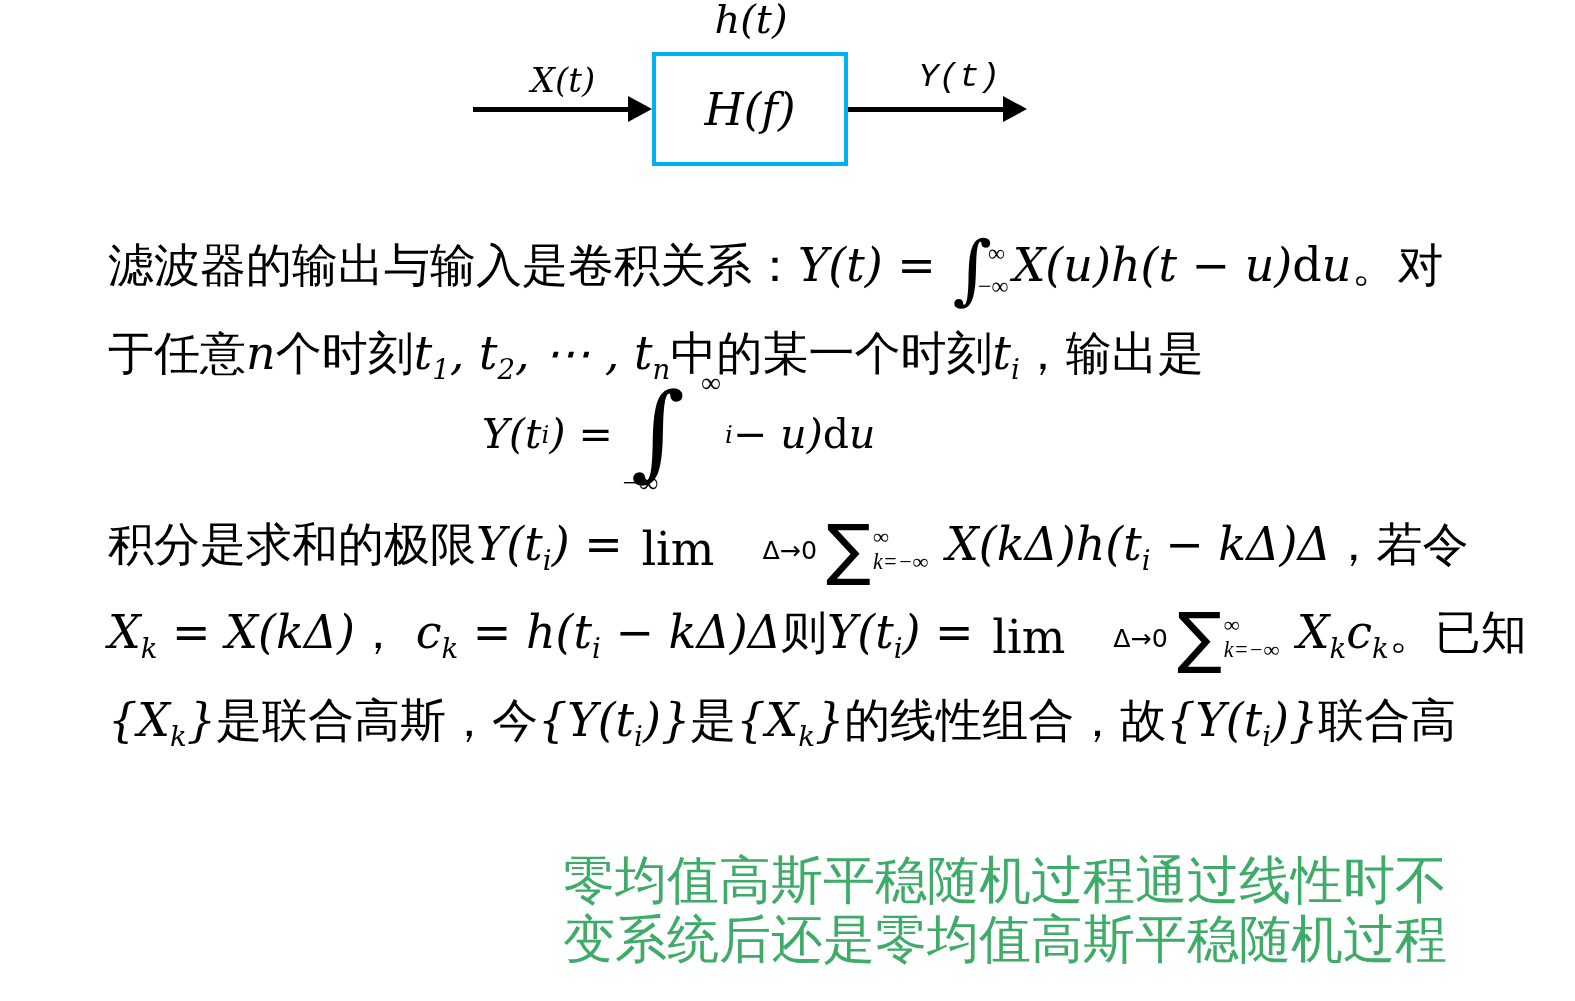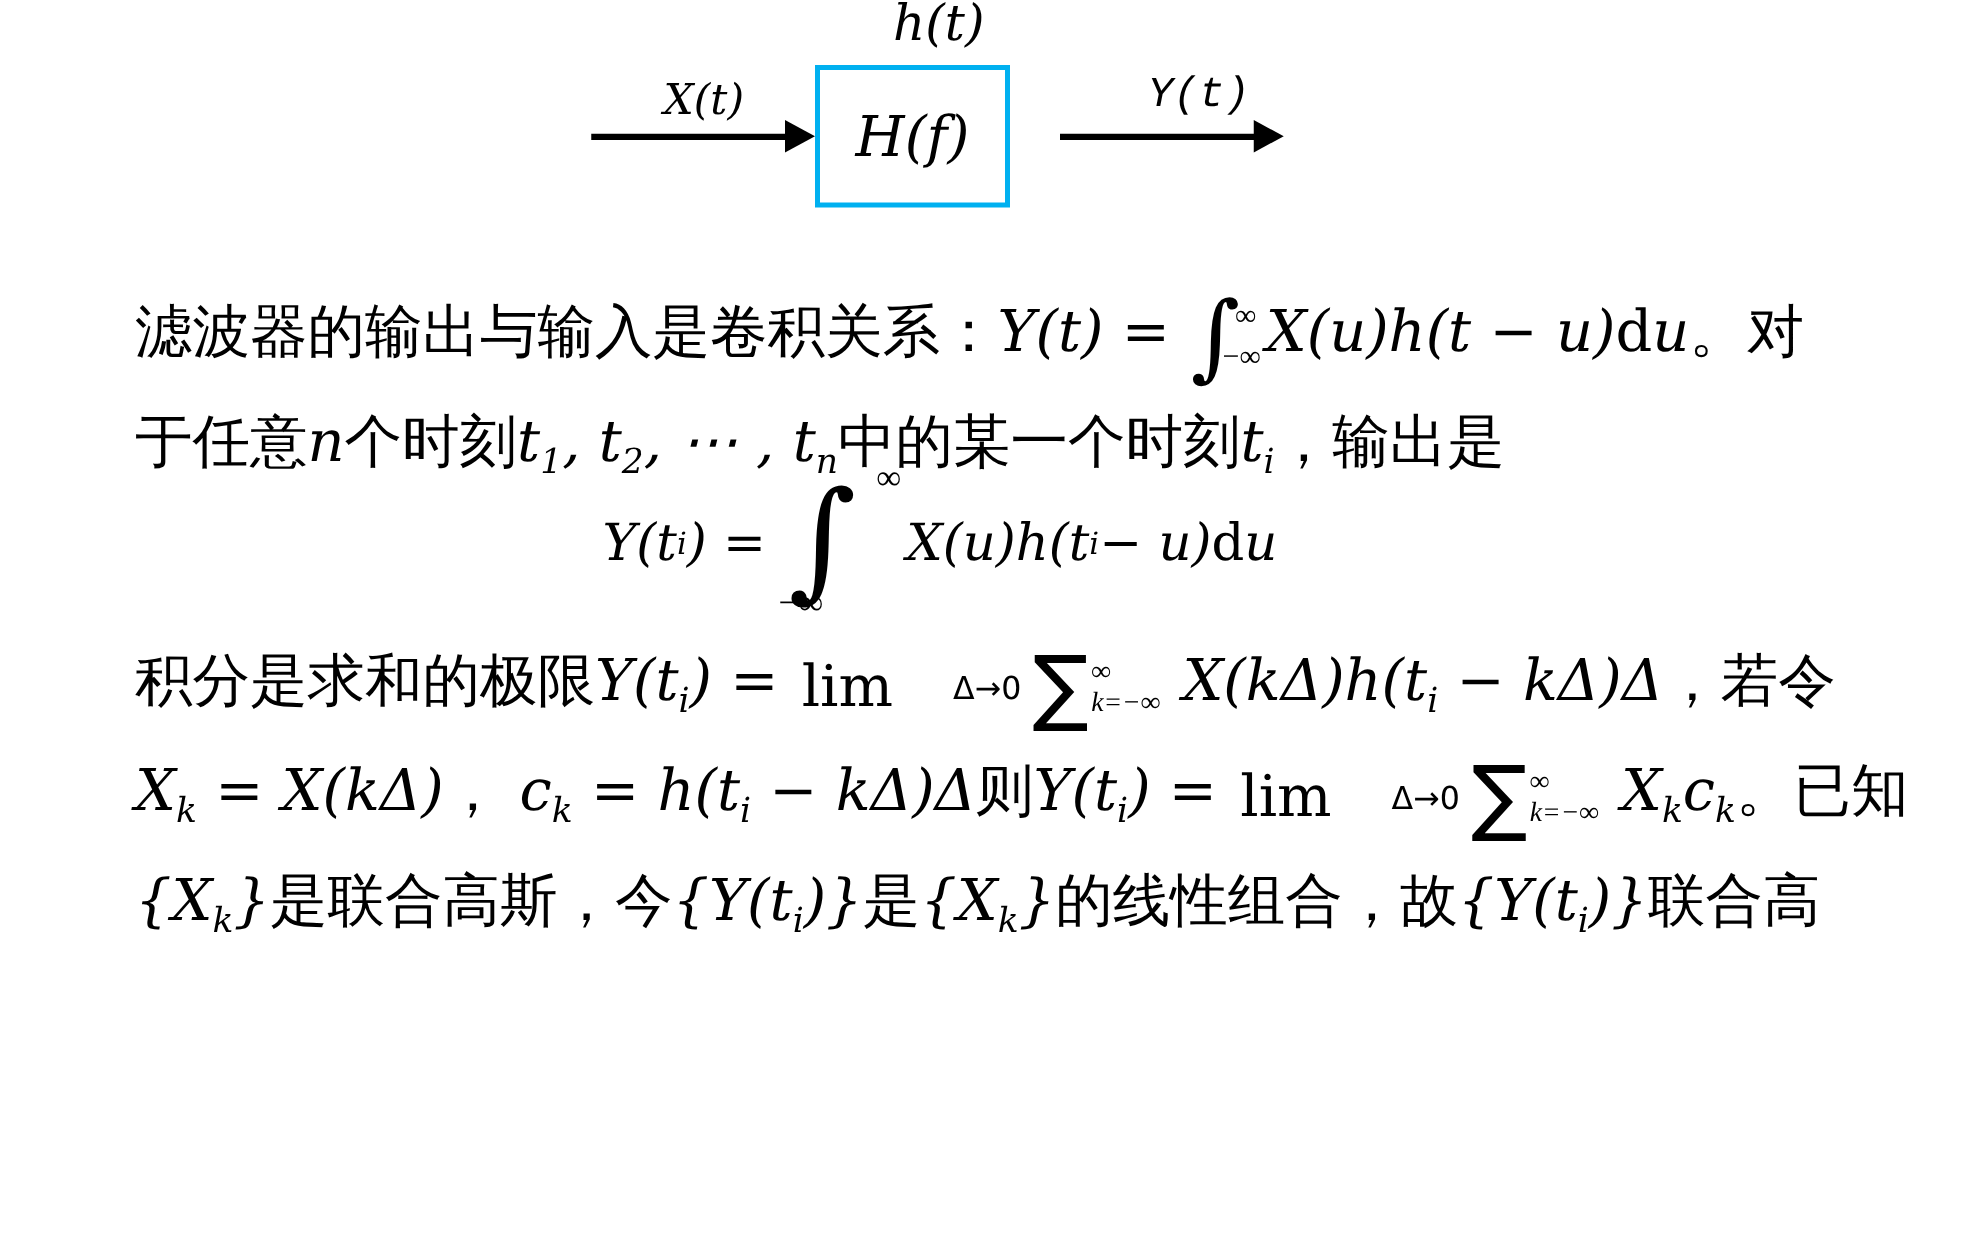--- a/index.html
+++ b/index.html
@@ -5,21 +5,21 @@
   html,body{margin:0;padding:0;background:#ffffff;}
   .slide{position:relative;width:1575px;height:1001px;background:#ffffff;overflow:hidden;
          font-family:"Liberation Serif","DejaVu Serif",serif;color:#000;}
 
   
   .math{font-family:"DejaVu Serif","Liberation Serif",serif;font-style:italic;}
   .rm{font-family:"DejaVu Serif","Liberation Serif",serif;font-style:normal;}
   .cjk{font-family:Liberation Mono, monospace;font-style:normal;text-align:center;}
 
   .h-label{position:absolute;left:695px;top:-4px;width:112px;text-align:center;font-size:40px;}
-  .filter-box{position:absolute;left:652px;top:52px;width:156px;height:114px;box-sizing:border-box;
+  .filter-box{position:absolute;left:652px;top:52px;width:196px;height:114px;box-sizing:border-box;
               border:4px solid #00B0F0;display:flex;align-items:center;justify-content:center;}
   .filter-box .math{font-size:45px;}
   .arrow-line{position:absolute;height:5px;background:#000;top:107px;}
   .arrow-line.in{left:473px;width:156px;}
   .arrow-line.out{left:848px;width:156px;}
   .arrow-head{position:absolute;width:0;height:0;top:96px;
               border-top:13px solid transparent;border-bottom:13px solid transparent;
               border-left:24px solid #000;}
   .arrow-head.in{left:628px;}
   .arrow-head.out{left:1003px;}
@@ -98,21 +98,20 @@
           </span>
         </span><span class="math">X(u)h(t − u)</span><span class="rm">d</span><span class="math">u</span><span class="cjk">。对</span></div>
     <div class="tline"><span class="cjk">于任意</span><span class="math">n</span><span class="cjk">个时刻</span><span class="math">t</span><span class="math msub">1</span><span class="math">, t</span><span class="math msub">2</span><span class="math">, ⋯ , t</span><span class="math msub">n</span><span class="cjk">中的某一个时刻</span><span class="math">t</span><span class="math msub">i</span><span class="cjk">，输出是</span></div>
   </div>
 
   <div class="formula">
       <span class="math">Y(t</span>
       <span class="math msub">i</span>
       <span class="math">) = </span>
       <span class="bigintwrap"><span class="bigintsym">∫</span><span class="bihi">∞</span><span class="bilo">−∞</span></span>
-      <span class="math">X(u)h(t</span>
       <span class="math msub">i</span>
       <span class="math"> − u)</span>
       <span class="rm">d</span>
       <span class="math">u</span>
     </div>
 
   <div class="textblock p2">
     <div class="tline"><span class="cjk">积分是求和的极限</span><span class="math">Y(t</span><span class="math msub">i</span><span class="math">) = </span><span class="limwrap">
           <span class="limtop">lim</span>
           <span class="limunder">Δ→0</span>
@@ -129,14 +128,18 @@
         </span><span class="sumwrap">
           <span class="sumsym">∑</span>
           <span class="sumlims">
             <span class="hi">∞</span>
             <span class="lo">k=−∞</span>
           </span>
         </span><span class="math"> X</span><span class="math msub">k</span><span class="math">c</span><span class="math msub">k</span><span class="cjk">。已知</span></div>
     <div class="tline"><span class="math">{X</span><span class="math msub">k</span><span class="math">}</span><span class="cjk">是联合高斯，今</span><span class="math">{Y(t</span><span class="math msub">i</span><span class="math">)}</span><span class="cjk">是</span><span class="math">{X</span><span class="math msub">k</span><span class="math">}</span><span class="cjk">的线性组合，故</span><span class="math">{Y(t</span><span class="math msub">i</span><span class="math">)}</span><span class="cjk">联合高</span></div>
   </div>
 
+  <div class="green-note">
+    <div>零均值高斯平稳随机过程通过线性时不</div>
+    <div>变系统后还是零均值高斯平稳随机过程</div>
+  </div>
 
 </div>
 
 </body></html>

